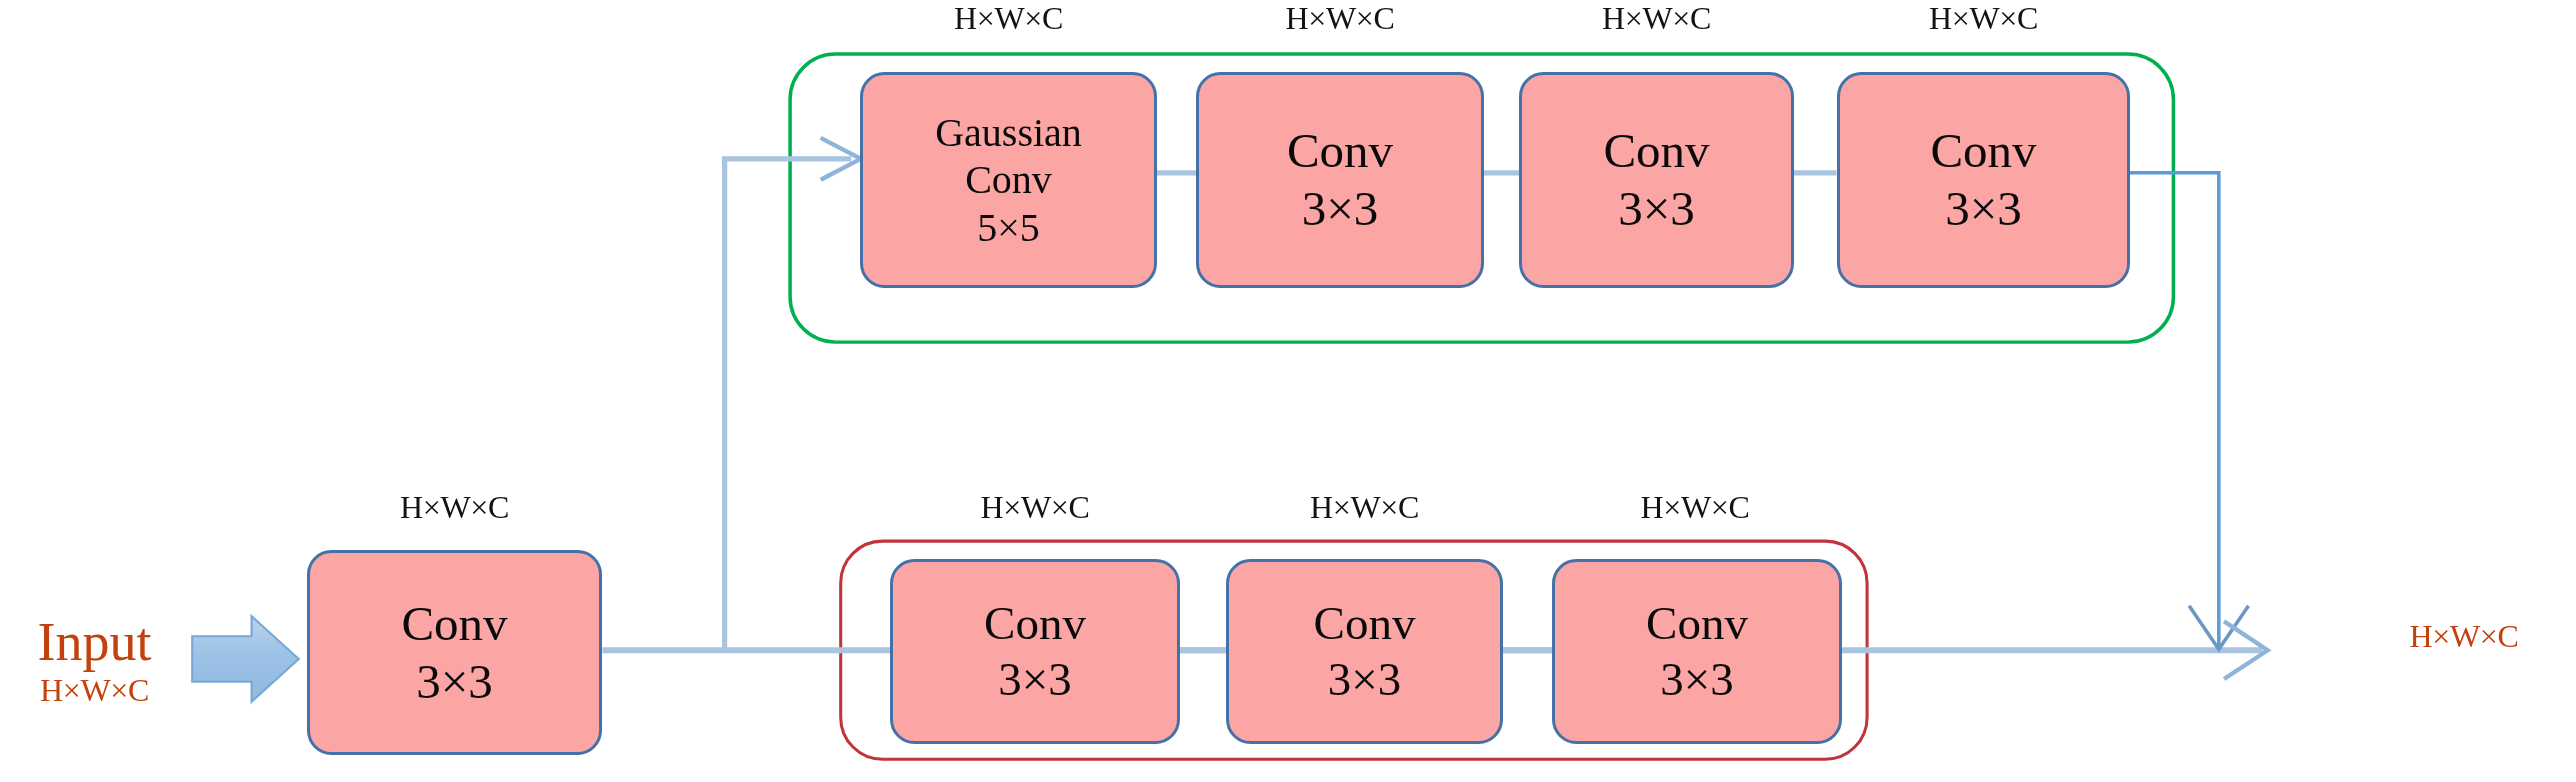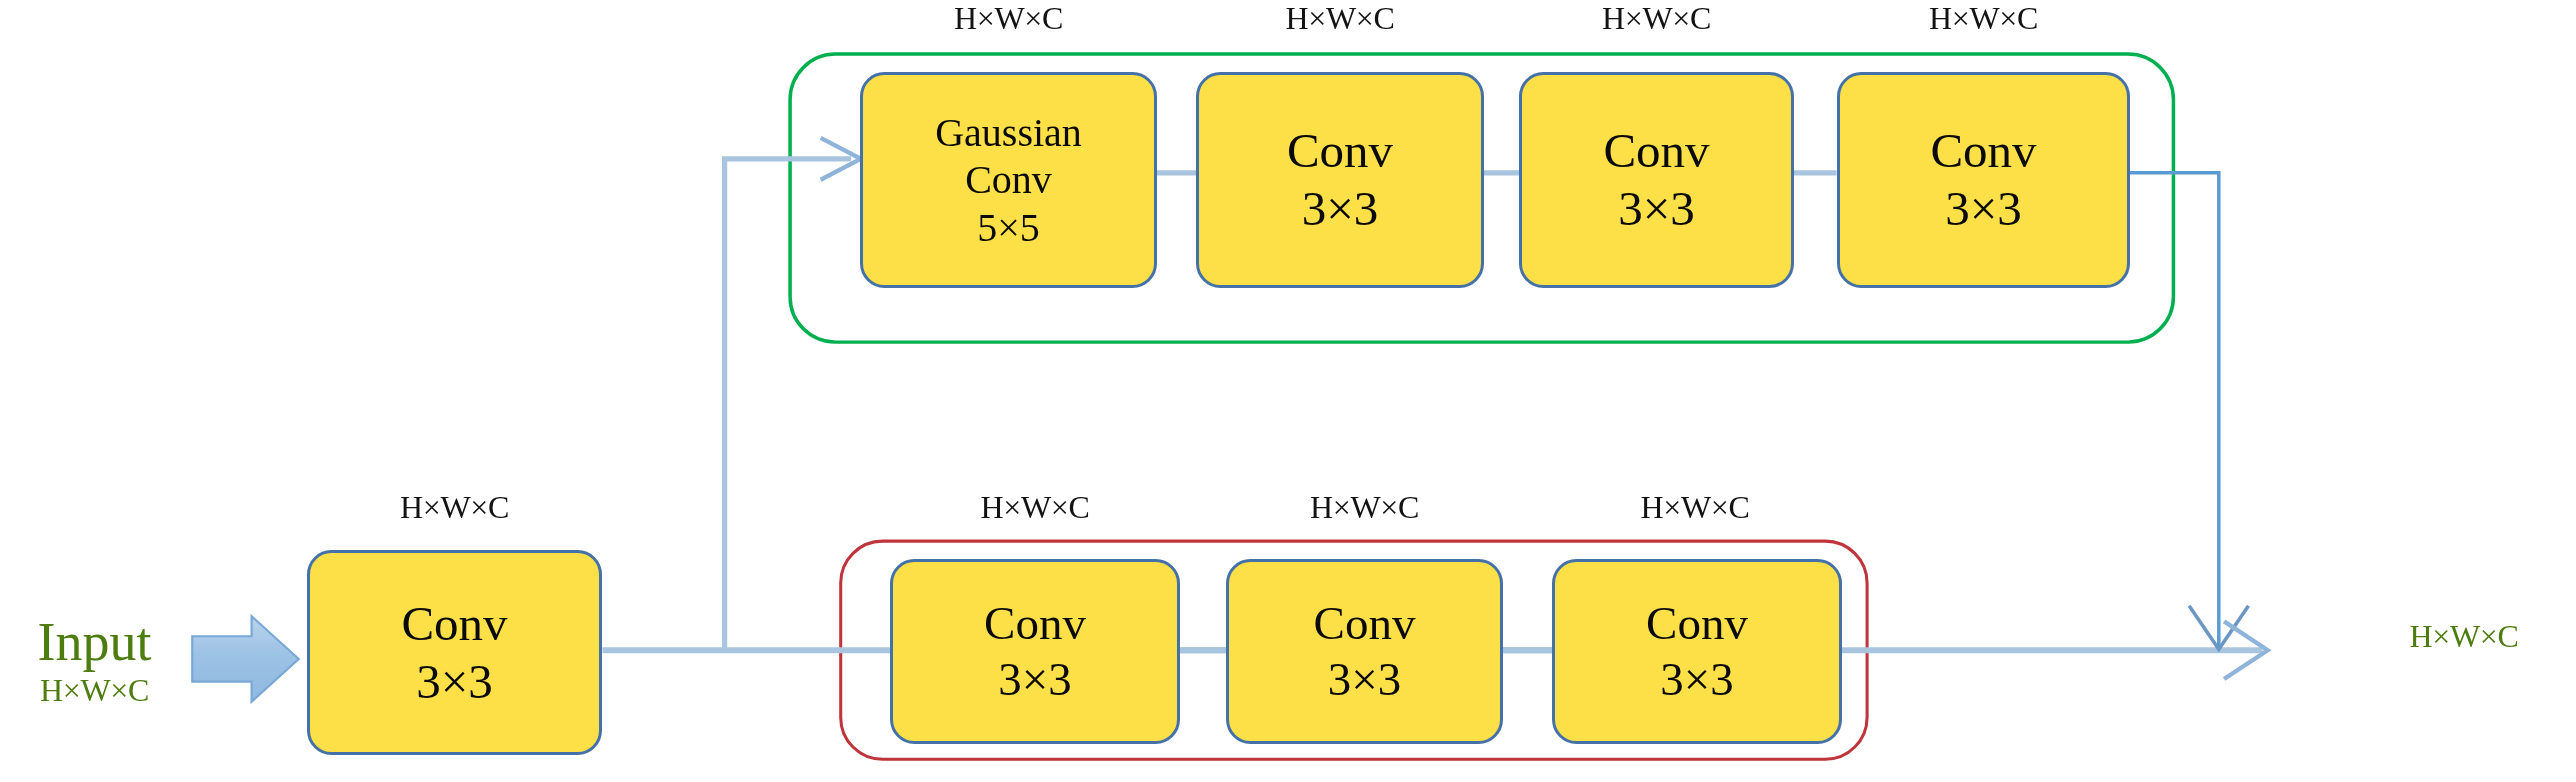--- a/index.html
+++ b/index.html
@@ -21,21 +21,21 @@
     top: 0;
     width: 2576px;
     height: 782px;
     pointer-events: none;
   }
   .node-box {
     position: absolute;
     box-sizing: border-box;
     border: 3.5px solid #4472A8;
     border-radius: 24.4px;
-    background: #fde047;
+    background: #fca5a5;
     display: flex;
     flex-direction: column;
     align-items: center;
     justify-content: center;
     color: #0a0a0a;
     font-family: "Liberation Serif", "DejaVu Serif", serif;
     line-height: 1.18;
   }
   .node-line {
     display: block;
@@ -47,21 +47,21 @@
     font-size: 32px;
     color: #131313;
     white-space: nowrap;
     text-align: center;
     letter-spacing: -0.4px;
   }
   .io-label {
     position: absolute;
     text-align: center;
     white-space: nowrap;
-    color: #4d7c0f;
+    color: #c2410c;
   }
   .io-title {
     display: block;
     font-size: 54px;
     line-height: 1.0;
     font-family: "Liberation Serif", "DejaVu Serif", serif;
   }
   .io-dim {
     display: block;
     font-size: 32px;

